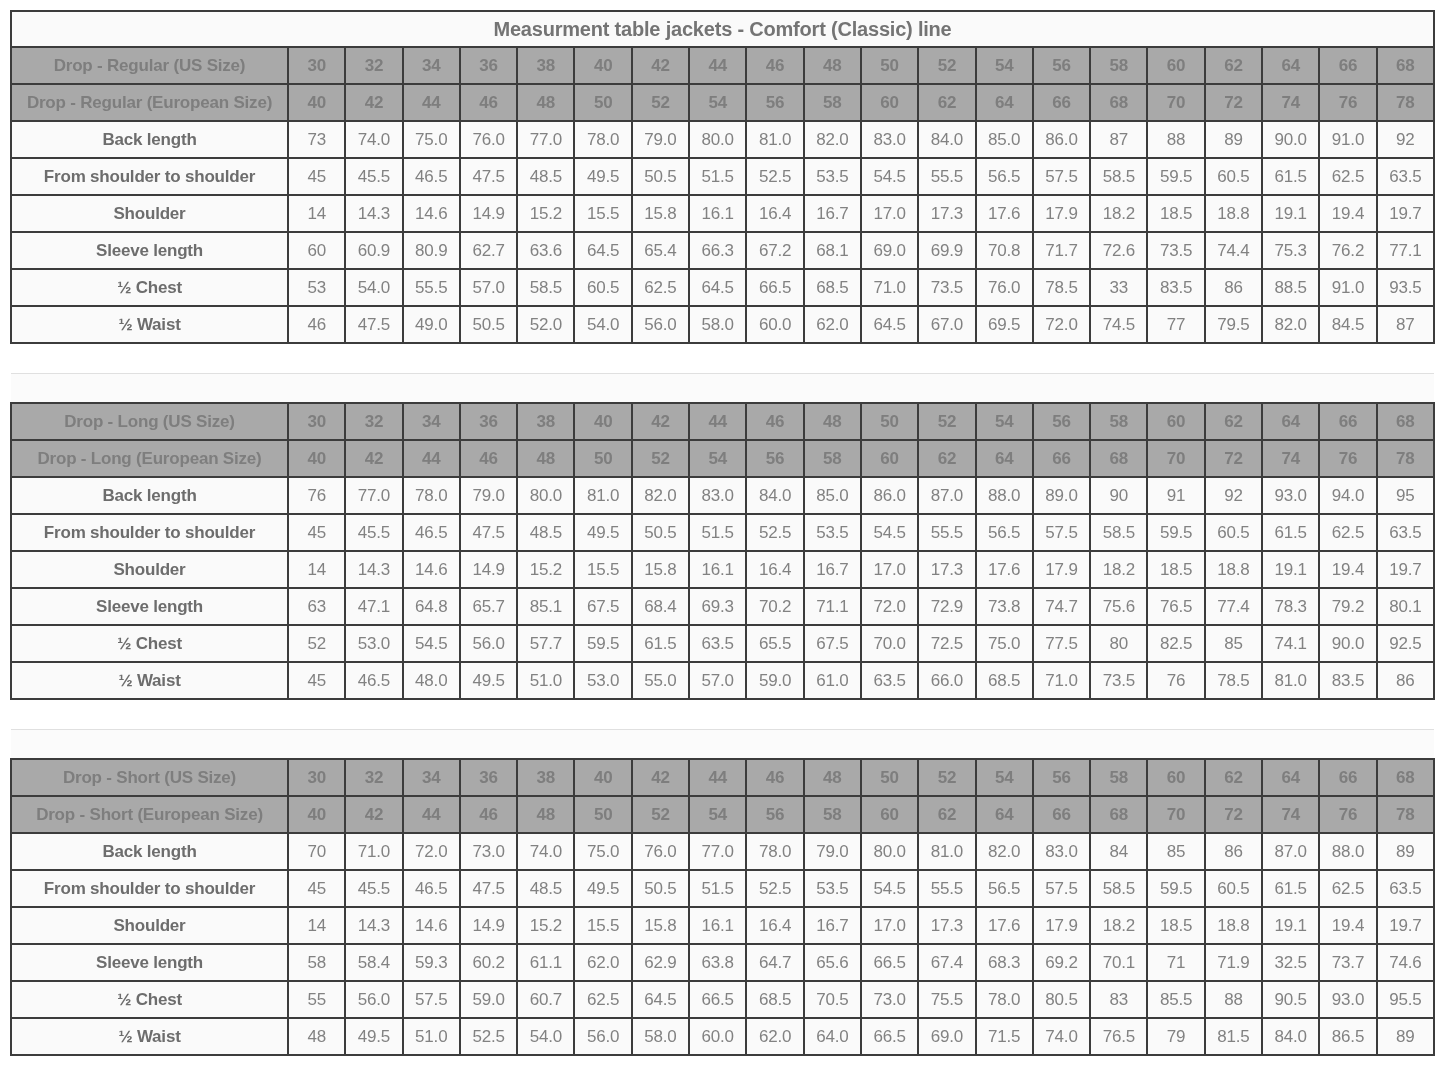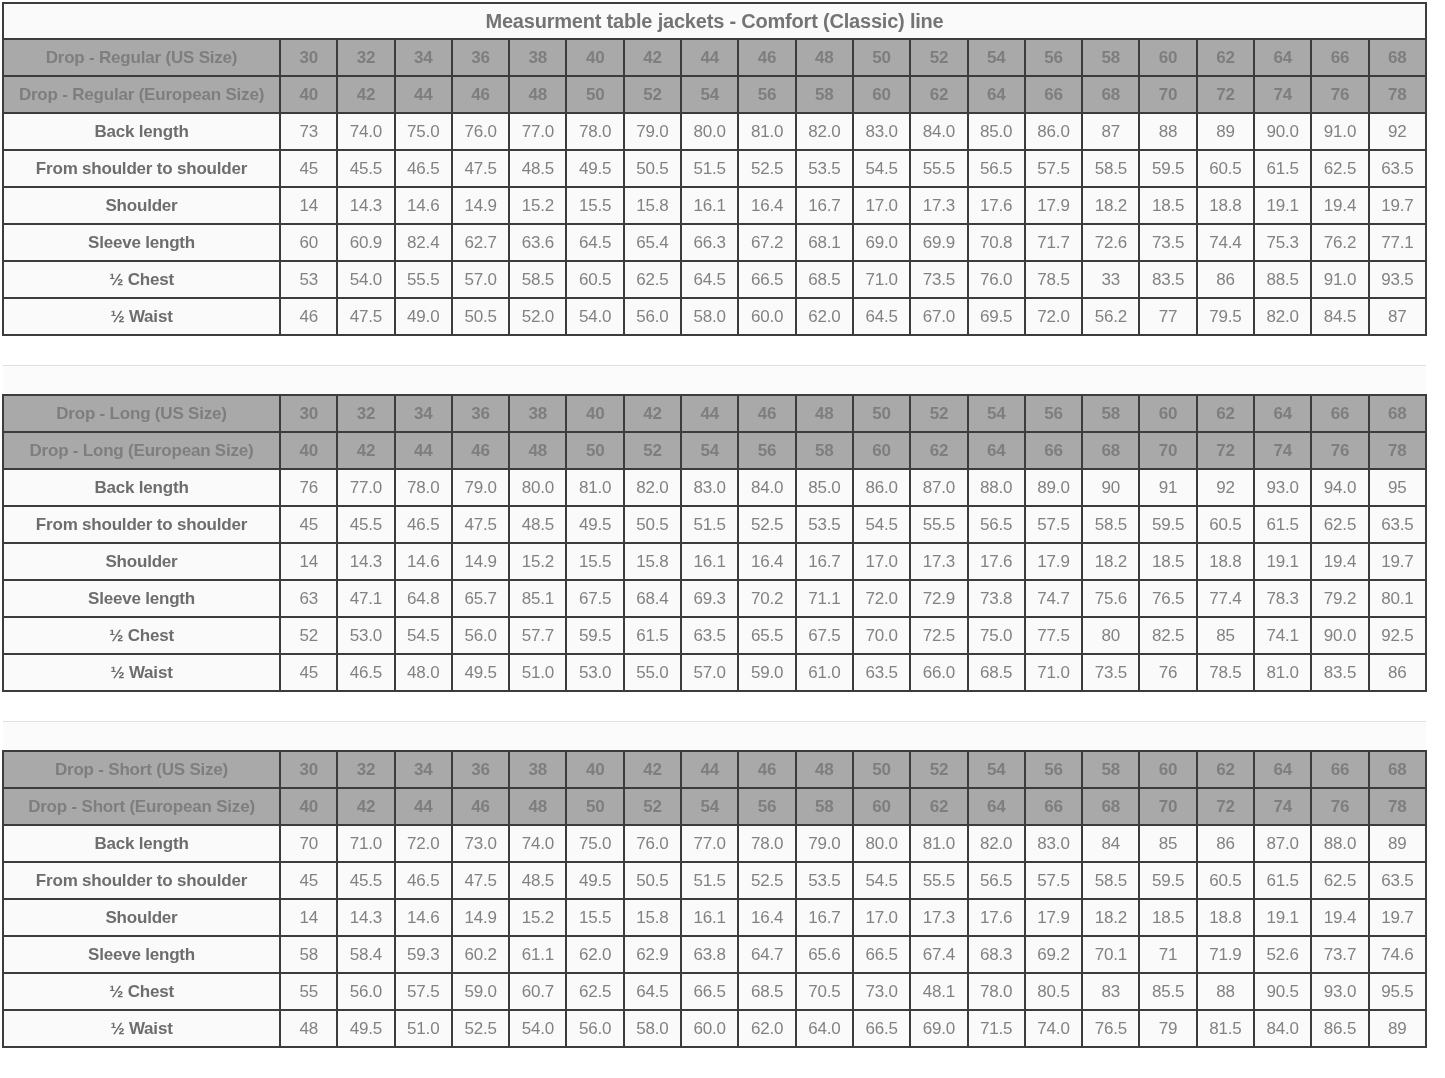--- a/index.html
+++ b/index.html
@@ -18,21 +18,21 @@
   html,body{
     margin:0;
     padding:0;
     background:#ffffff;
     font-family:"Liberation Sans", sans-serif;
   }
   .page{
     width:1445px;
     height:1078px;
     box-sizing:border-box;
-    padding:2px;
+    padding:10px;
     background:#ffffff;
     overflow:hidden;
   }
   table.mtable{
     border-collapse:collapse;
     width:1425px;
     table-layout:fixed;
   }
   col.label-col{ width:277px; }
   td{
@@ -220,21 +220,21 @@
           <td>18.5</td>
           <td>18.8</td>
           <td>19.1</td>
           <td>19.4</td>
           <td>19.7</td>
         </tr>
         <tr class="data-row">
           <td class="label-cell">Sleeve length</td>
           <td>60</td>
           <td>60.9</td>
-          <td>82.4</td>
+          <td>80.9</td>
           <td>62.7</td>
           <td>63.6</td>
           <td>64.5</td>
           <td>65.4</td>
           <td>66.3</td>
           <td>67.2</td>
           <td>68.1</td>
           <td>69.0</td>
           <td>69.9</td>
           <td>70.8</td>
@@ -278,21 +278,21 @@
           <td>52.0</td>
           <td>54.0</td>
           <td>56.0</td>
           <td>58.0</td>
           <td>60.0</td>
           <td>62.0</td>
           <td>64.5</td>
           <td>67.0</td>
           <td>69.5</td>
           <td>72.0</td>
-          <td>56.2</td>
+          <td>74.5</td>
           <td>77</td>
           <td>79.5</td>
           <td>82.0</td>
           <td>84.5</td>
           <td>87</td>
         </tr>
         <tr class="gap-row gap-row-a">
           <td colspan="21"></td>
         </tr>
         <tr class="gap-row gap-row-b">
@@ -615,38 +615,38 @@
           <td>63.8</td>
           <td>64.7</td>
           <td>65.6</td>
           <td>66.5</td>
           <td>67.4</td>
           <td>68.3</td>
           <td>69.2</td>
           <td>70.1</td>
           <td>71</td>
           <td>71.9</td>
-          <td>52.6</td>
+          <td>32.5</td>
           <td>73.7</td>
           <td>74.6</td>
         </tr>
         <tr class="data-row">
           <td class="label-cell">½ Chest</td>
           <td>55</td>
           <td>56.0</td>
           <td>57.5</td>
           <td>59.0</td>
           <td>60.7</td>
           <td>62.5</td>
           <td>64.5</td>
           <td>66.5</td>
           <td>68.5</td>
           <td>70.5</td>
           <td>73.0</td>
-          <td>48.1</td>
+          <td>75.5</td>
           <td>78.0</td>
           <td>80.5</td>
           <td>83</td>
           <td>85.5</td>
           <td>88</td>
           <td>90.5</td>
           <td>93.0</td>
           <td>95.5</td>
         </tr>
         <tr class="data-row">

